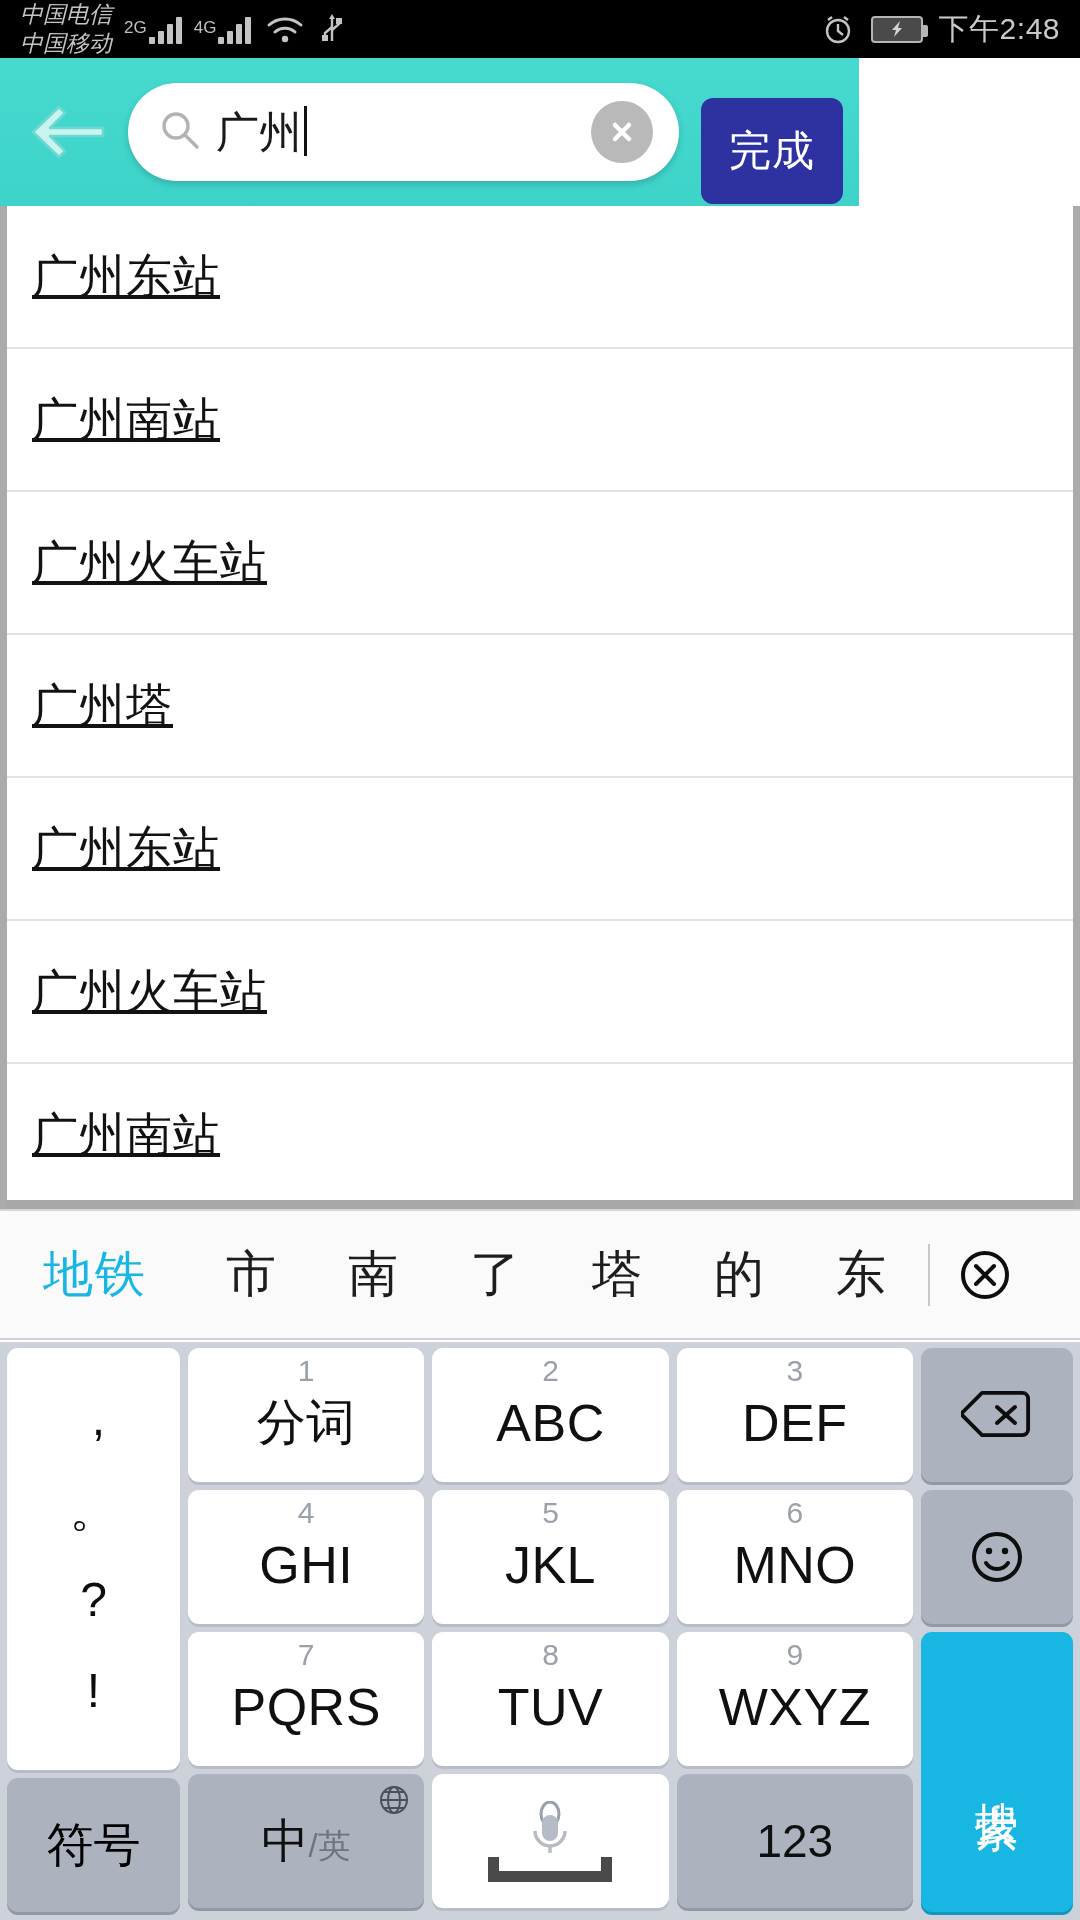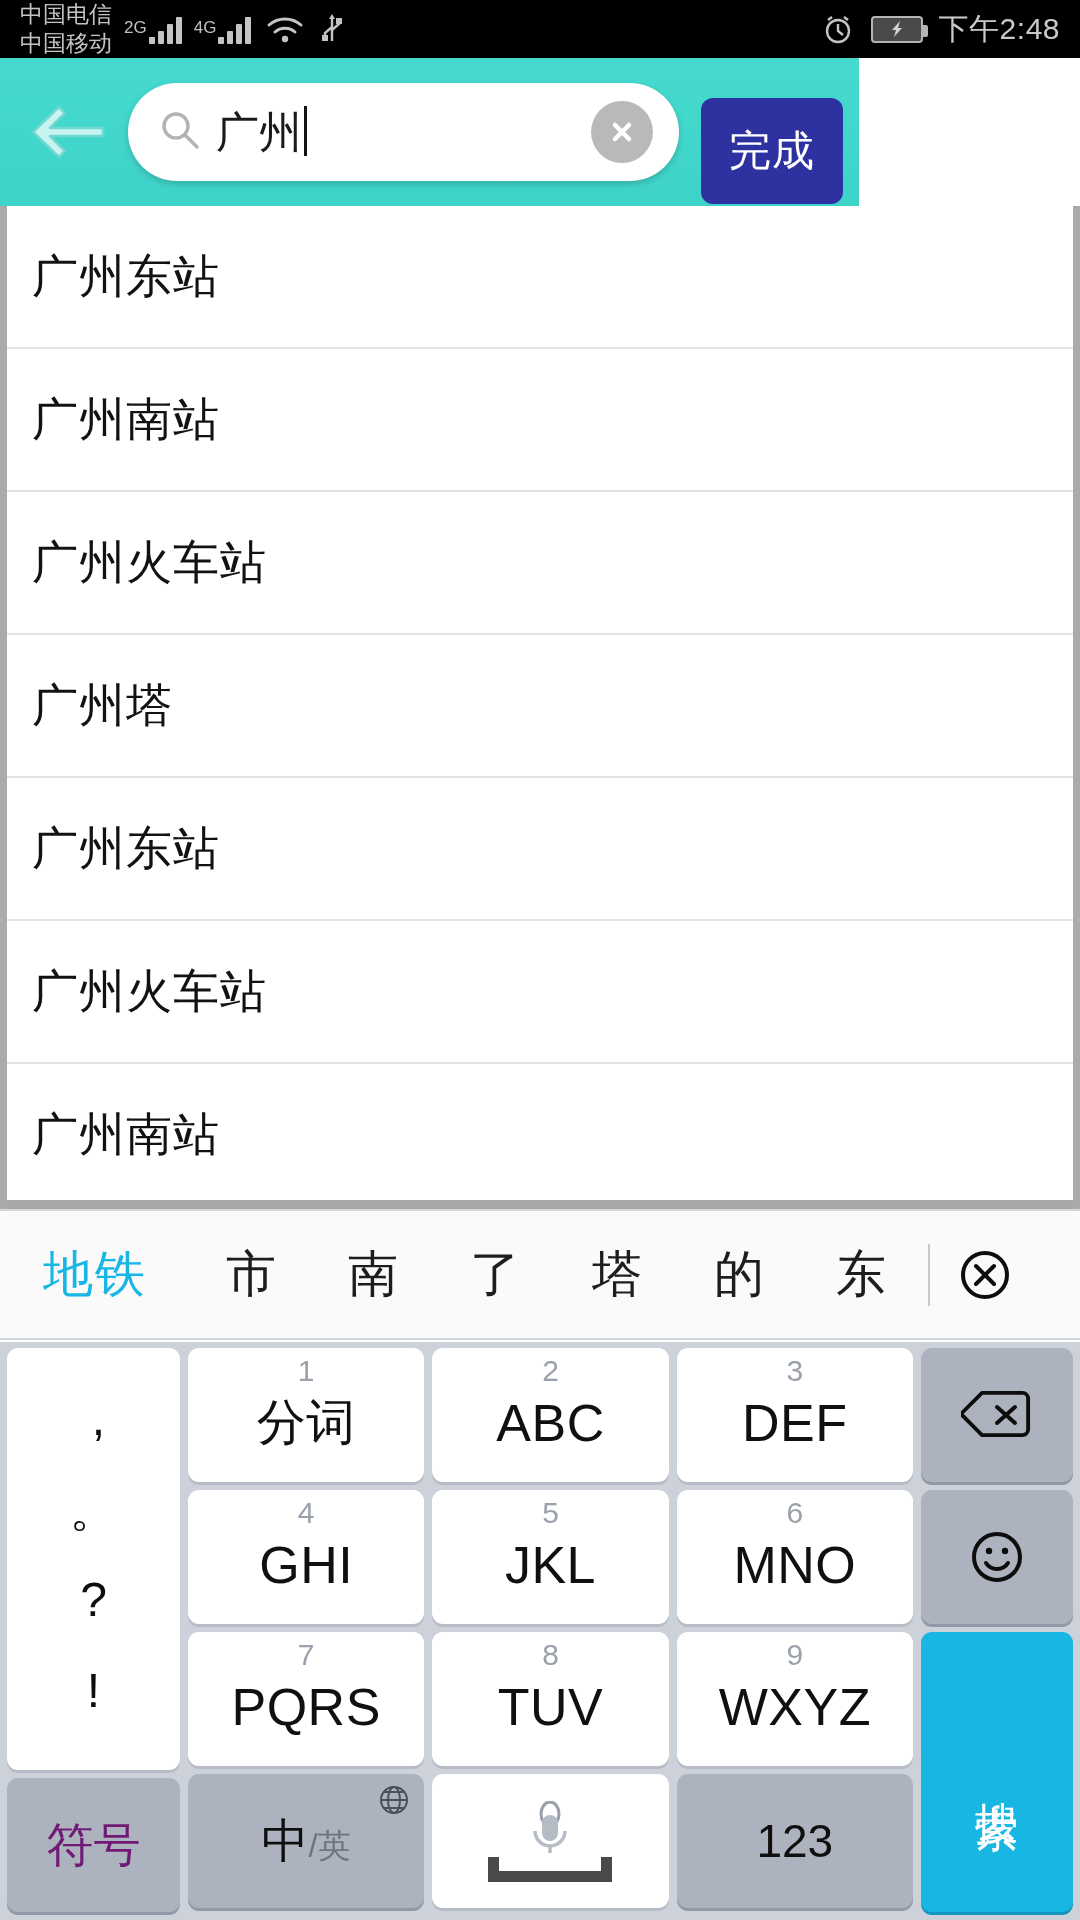--- a/index.html
+++ b/index.html
@@ -12,21 +12,21 @@
   #app { position: relative; width: 1080px; height: 1920px; background: #ffffff; }
 
   
   .statusbar {
     position: absolute; top: 0; left: 0; width: 1080px; height: 58px;
     background: #000; color: #b8b8b8;
     display: flex; align-items: center; padding: 0 20px;
   }
   .carriers {
     display: flex; flex-direction: column; justify-content: space-between;
-    font-size: 23px; line-height: 29px; color: #c4c4c4; letter-spacing: 0px;
+    font-size: 23px; line-height: 29px; color: #c4c4c4; letter-spacing: 0px; font-style: italic;
   }
   .sig-group { display: flex; align-items: flex-end; margin-left: 12px; }
   .sig-label { font-size: 17px; color: #c0c0c0; margin-right: 2px; align-self: flex-start; margin-top: 4px;}
   .bars { display: flex; align-items: flex-end; gap: 3px; height: 30px; }
   .bars i { display: block; width: 6px; background: #c4c4c4; border-radius: 1px; }
   .bars i:nth-child(1) { height: 7px; }
   .bars i:nth-child(2) { height: 13px; }
   .bars i:nth-child(3) { height: 20px; }
   .bars i:nth-child(4) { height: 27px; }
   .sb-icon { margin-left: 14px; display: flex; align-items: center; color: #c4c4c4; }
@@ -84,21 +84,21 @@
   .list {
     position: absolute; top: 206px; left: 0; width: 1080px; height: 1003px;
     background: #ffffff; overflow: hidden;
     border-left: 7px solid #ababab; border-right: 7px solid #ababab;
   }
   .list-row {
     height: 143px; border-bottom: 2px solid #e2e2e2;
     display: flex; align-items: center; padding-left: 25px;
     background: #fff; cursor: pointer;
   }
-  .list-row span { font-size: 46px; color: #121212; letter-spacing: 1px; }
+  .list-row span { font-size: 46px; color: #121212; letter-spacing: 1px; text-decoration: underline; }
   .list-bottom-shadow {
     position: absolute; left: 0; bottom: 0; width: 1080px; height: 9px;
     background: #a8a8a8;
   }
 
   
   .cand-bar {
     position: absolute; top: 1209px; left: 0; width: 1080px; height: 131px;
     background: #fafafa; border-top: 2px solid #d6d6d6; border-bottom: 2px solid #d0d3d9;
     display: flex; align-items: center;
@@ -145,21 +145,21 @@
     flex: 1 1 auto; background: #fff; border-radius: 11px;
     box-shadow: 0 3px 0 #b7bcc6; display: flex; flex-direction: column;
     align-items: center; justify-content: space-around;
     padding: 26px 0 34px 0; cursor: pointer; margin-bottom: 8px;
   }
   .punct-key span { font-size: 48px; color: #0d0d0d; line-height: 1; width: 100%; text-align: center; }
   .punct-key span.mark-comma { padding-left: 10px; }
   .sym-key {
     flex: 0 0 134px; background: #adb3be; border-radius: 11px;
     box-shadow: 0 3px 0 #9299a6; display: flex; align-items: center; justify-content: center;
-    font-size: 47px; color: #701a75; cursor: pointer;
+    font-size: 47px; color: #000000; cursor: pointer;
   }
   .row-bottom { display: flex; gap: 8px; height: 134px; }
   .k-lang {
     flex: 1 1 0; position: relative; display: flex; align-items: center; justify-content: center;
   }
   .k-lang .globe { position: absolute; top: 9px; right: 13px; }
   .k-lang .lang-txt { font-size: 47px; color: #0f0f0f; }
   .k-lang .lang-txt small { font-size: 33px; color: #6e7480; }
   .k-space { flex: 1 1 0; flex-direction: column; gap: 0; }
   .k-123 { flex: 1 1 0; font-size: 46px; color: #0f0f0f; }

